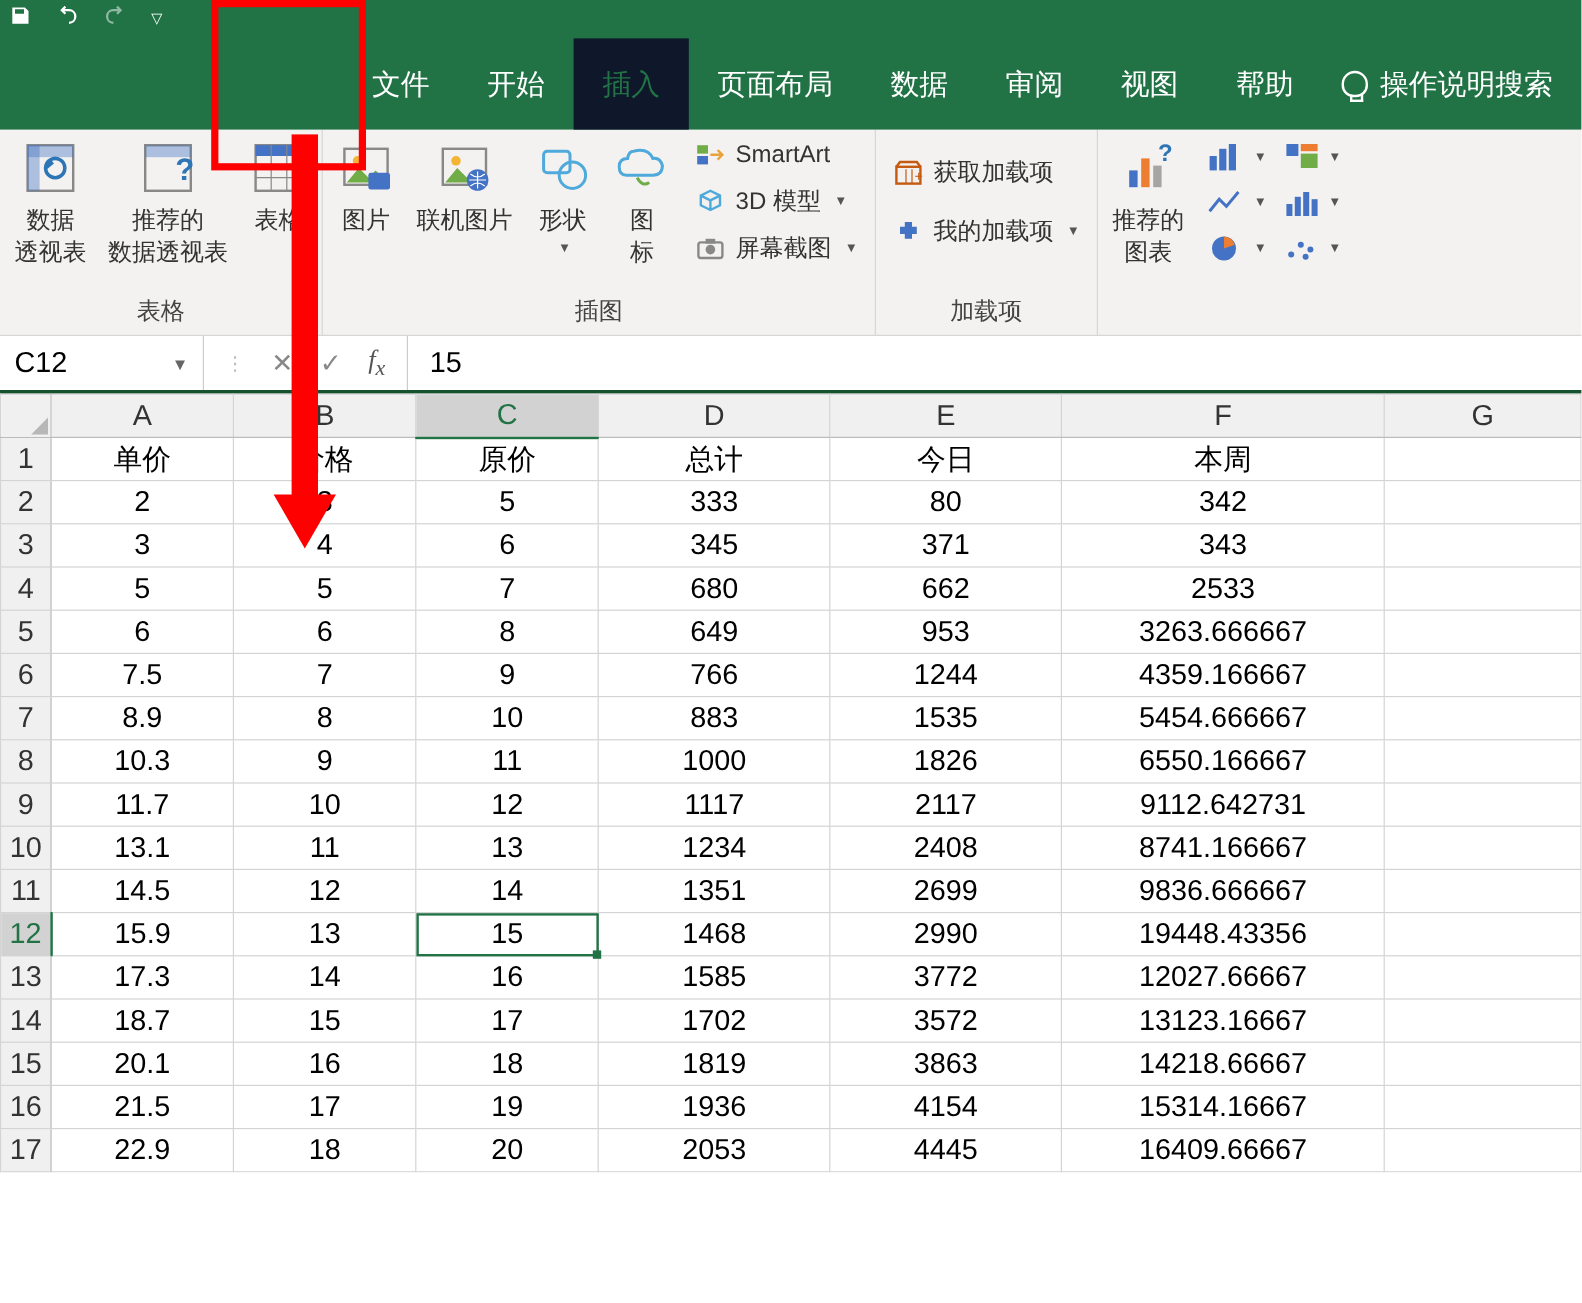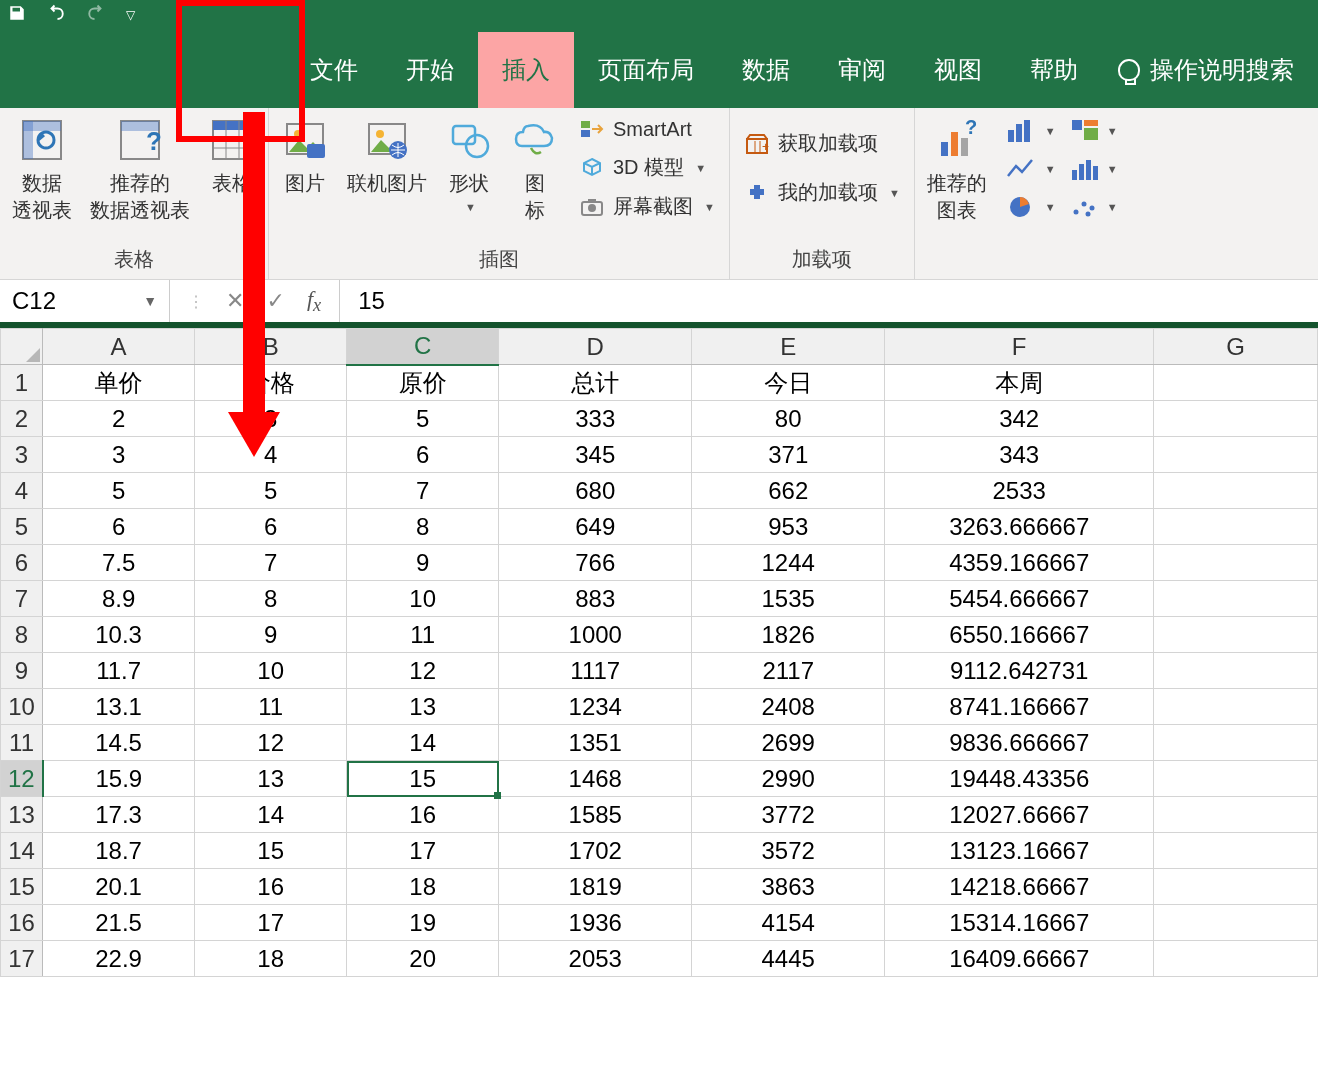--- a/index.html
+++ b/index.html
@@ -6,21 +6,21 @@
   body { font-family: "Microsoft YaHei", "Segoe UI", sans-serif; background: #fff; overflow: hidden; width: 1318px; }
   
   
   .titlebar { background: #217346; height: 30px; display: flex; align-items: center; padding: 0 8px; gap: 20px; }
   .titlebar .icon { color: #fff; font-size: 16px; cursor: pointer; }
   .titlebar svg { fill: #fff; }
 
   
   .ribbon-tabs { background: #217346; height: 78px; display: flex; align-items: flex-end; padding: 0 8px; gap: 0; position: relative; justify-content: flex-end; }
   .ribbon-tab { color: #fff; padding: 22px 24px; font-size: 24px; cursor: pointer; position: relative; }
-  .ribbon-tab.active { background: #fca5a5; color: #217346; }
+  .ribbon-tab.active { background: #0f172a; color: #217346; }
   .search-hint { color: #fff; display: flex; align-items: center; gap: 10px; padding: 22px 16px; font-size: 24px; }
   .lightbulb { display: inline-block; width: 22px; height: 22px; border: 2.5px solid #fff; border-radius: 50% 50% 45% 45%; position: relative; }
   .lightbulb::after { content: ""; position: absolute; bottom: -6px; left: 5px; width: 7px; height: 4px; border: 2px solid #fff; border-top: none; }
 
   .highlight-box { position: absolute; border: 6px solid #ff0000; top: -30px; left: 176px; width: 129px; height: 142px; z-index: 50; pointer-events: none; }
   .arrow { position: absolute; left: 236px; top: 112px; width: 36px; height: 350px; z-index: 51; pointer-events: none; }
   .arrow .shaft { position: absolute; left: 7px; top: 0; width: 22px; height: 310px; background: #ff0000; }
   .arrow .head { position: absolute; left: -8px; top: 300px; width: 0; height: 0; border-left: 26px solid transparent; border-right: 26px solid transparent; border-top: 45px solid #ff0000; }
 
   
@@ -30,21 +30,21 @@
   .ribbon-group .group-label { font-size: 20px; color: #444; text-align: center; padding: 4px 0; }
   .ribbon-btn { display: flex; flex-direction: column; align-items: center; gap: 4px; cursor: pointer; padding: 2px; font-size: 20px; color: #333; text-align: center; }
   .ribbon-btn .ico { width: 48px; height: 48px; display: flex; align-items: center; justify-content: center; margin-bottom: 2px; }
   .ribbon-small { display: flex; align-items: center; gap: 8px; font-size: 20px; color: #333; cursor: pointer; padding: 2px 4px; }
   .ribbon-small .ico-sm { width: 26px; height: 26px; display: flex; align-items: center; justify-content: center; }
   .stacked { display: flex; flex-direction: column; gap: 8px; justify-content: center; }
   .chart-mini-grid { display: grid; grid-template-columns: repeat(2, 56px); gap: 4px 6px; }
   .chart-mini { width: 56px; height: 34px; display:flex; align-items:center; justify-content:center; cursor:pointer; }
 
   
-  .formula-bar { display: flex; align-items: flex-end; height: 48px; border-bottom: 6px solid #14532d; position: relative; }
+  .formula-bar { display: flex; align-items: flex-end; height: 48px; border-bottom: 3px solid #14532d; position: relative; }
   .name-box { width: 170px; height: 100%; border-right: 1px solid #ccc; display: flex; align-items: center; padding: 0 12px; font-size: 24px; justify-content: space-between; }
   .name-box .dd { color: #666; font-size: 14px; }
   .fb-btns { display: flex; align-items: center; gap: 22px; padding: 0 18px; border-right: 1px solid #ccc; height: 100%; }
   .fb-btn { color: #888; font-size: 22px; cursor: pointer; }
   .fx { font-style: italic; font-family: "Times New Roman", serif; color: #555; font-size: 22px; }
   .formula-input { flex: 1; padding: 0 18px; font-size: 24px; outline: none; border: none; height: 100%; }
 
   
   .grid-wrap { position: relative; }
   table.grid { border-collapse: collapse; width: 100%; table-layout: fixed; }

